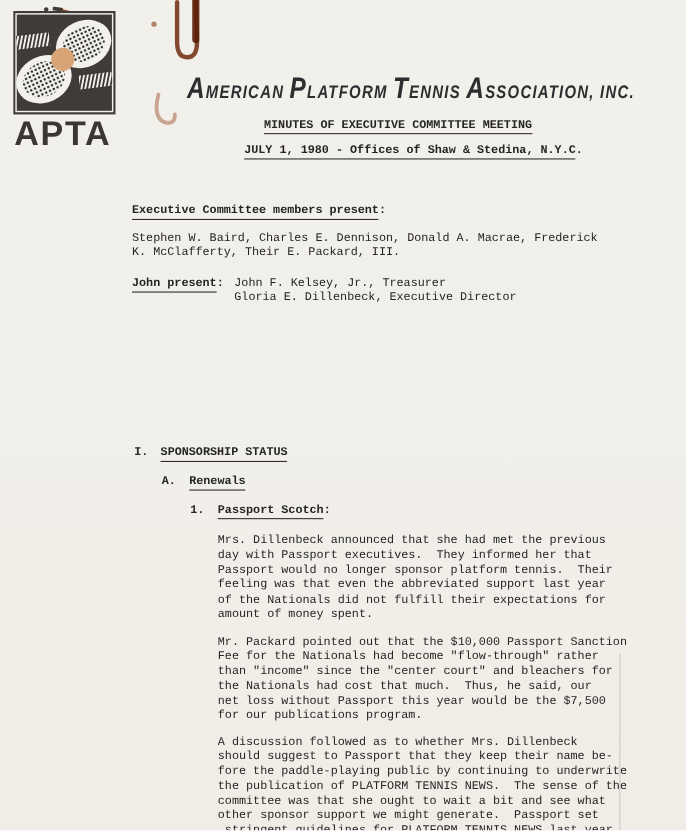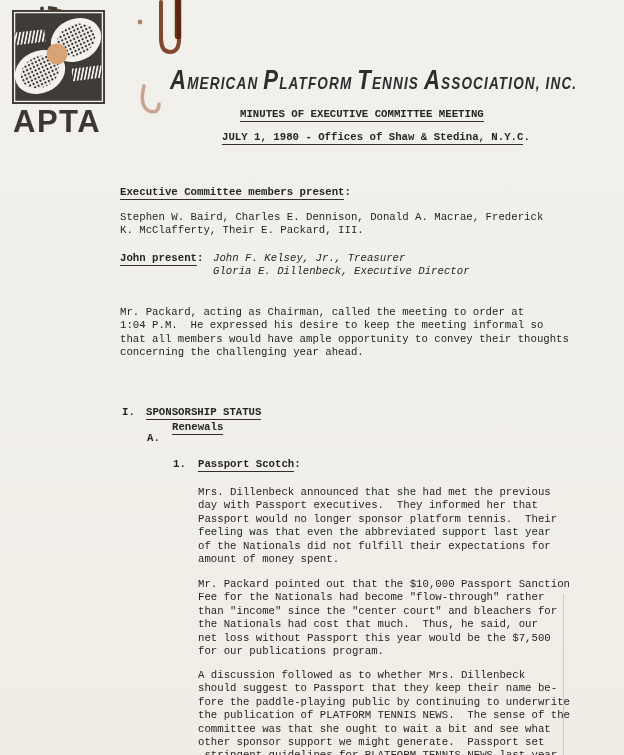--- a/index.html
+++ b/index.html
@@ -89,33 +89,29 @@
 
   <div class="title"><span><span class="big">A</span><span class="rest">MERICAN </span></span><span><span class="big">P</span><span class="rest">LATFORM </span></span><span><span class="big">T</span><span class="rest">ENNIS </span></span><span><span class="big">A</span><span class="rest">SSOCIATION, INC.</span></span></div>
 
   <div class="mono bold" style="left:240px;top:108px;"><span class="u">MINUTES OF EXECUTIVE COMMITTEE MEETING</span></div>
   <div class="mono bold" style="left:222px;top:131px;"><span class="u">JULY 1, 1980 - Offices of Shaw &amp; Stedina, N.Y.C</span><span>.</span></div>
 
   <div class="mono bold" style="left:120px;top:186px;"><span class="u">Executive Committee members present</span><span>:</span></div>
   <div class="mono" style="left:120px;top:211px;">Stephen W. Baird, Charles E. Dennison, Donald A. Macrae, Frederick
 K. McClafferty, Their E. Packard, III.</div>
   <div class="mono bold" style="left:120px;top:252px;"><span class="u">John present</span><span>:</span></div>
-  <div class="mono" style="left:213px;top:252px;font-style:italic;">John F. Kelsey, Jr., Treasurer
+  <div class="mono" style="left:213px;top:252px;">John F. Kelsey, Jr., Treasurer
 Gloria E. Dillenbeck, Executive Director</div>
 
-  <div class="mono" style="left:120px;top:306px;">Mr. Packard, acting as Chairman, called the meeting to order at
-1:04 P.M.  He expressed his desire to keep the meeting informal so
-that all members would have ample opportunity to convey their thoughts
-concerning the challenging year ahead.</div>
 
   <div class="mono bold" style="left:122px;top:406px;">I.</div>
   <div class="mono bold" style="left:146px;top:406px;"><span class="u">SPONSORSHIP STATUS</span></div>
 
   <div class="mono bold" style="left:147px;top:432px;">A.</div>
-  <div class="mono bold" style="left:172px;top:421px;"><span class="u">Renewals</span></div>
+  <div class="mono bold" style="left:172px;top:432px;"><span class="u">Renewals</span></div>
 
   <div class="mono bold" style="left:173px;top:458px;">1.</div>
   <div class="mono bold" style="left:198px;top:458px;"><span class="u">Passport Scotch</span><span>:</span></div>
 
   <div class="mono" style="left:198px;top:486px;">Mrs. Dillenbeck announced that she had met the previous
 day with Passport executives.  They informed her that
 Passport would no longer sponsor platform tennis.  Their
 feeling was that even the abbreviated support last year
 of the Nationals did not fulfill their expectations for
 amount of money spent.</div>

